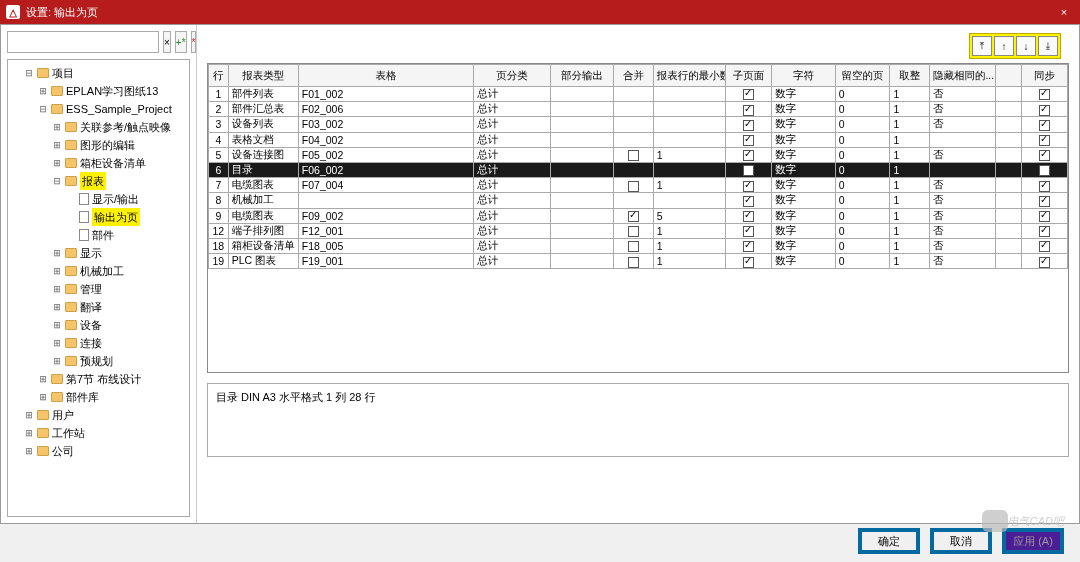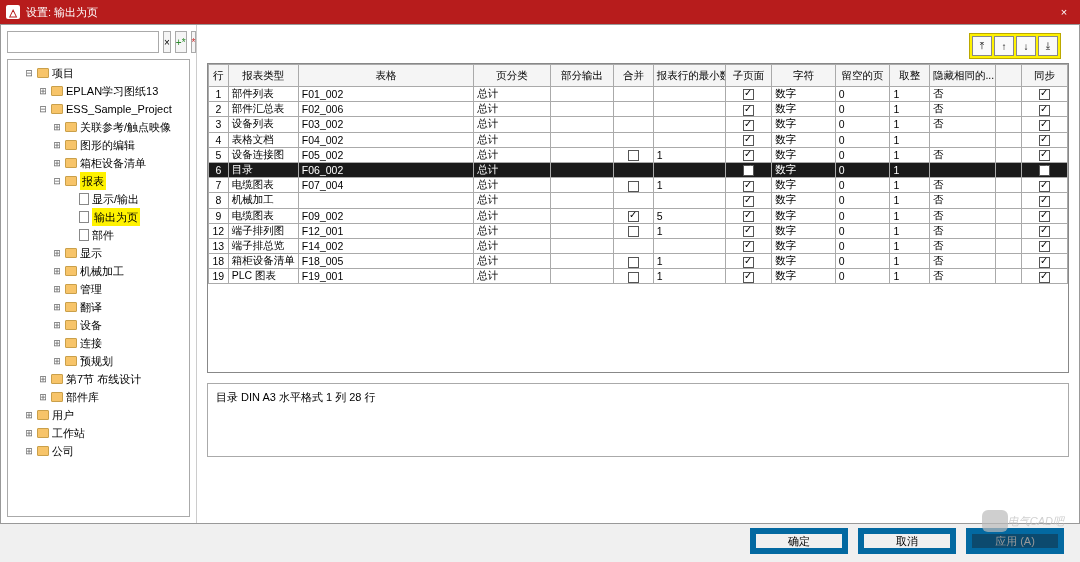--- a/index.html
+++ b/index.html
@@ -28,22 +28,22 @@
 table { border-collapse: collapse; width: 100%; table-layout: fixed; }
 th, td { border: 1px solid #aaa; height: 15.2px; padding: 0 3px; overflow: hidden; white-space: nowrap; text-overflow: clip; font-size: 10.5px; }
 th { background: #f5f5f5; font-weight: normal; text-align: center; height: 22px; }
 td.center { text-align: center; }
 tr.sel td { background: #1a1a1a; color: #fff; }
 .chk { width: 11px; height: 11px; border: 1px solid #555; display: inline-block; background: #fff; position: relative; vertical-align: middle; }
 .chk.on::after { content: "✓"; position: absolute; top: -3px; left: 0px; font-size: 10px; color: #000; }
 tr.sel .chk.on::after { color: #fff; }
 .desc-box { margin-top: 10px; border: 1px solid #aaa; height: 74px; padding: 6px 8px; background: #fff; }
 .footer { position: absolute; bottom: 8px; right: 16px; display: flex; gap: 10px; }
-.btn { width: 98px; height: 26px; border: 6px solid #0369a1; background: #f0f0f0; cursor: pointer; font-size: 11px; }
-.btn.disabled { color: #999; background: #0c4a6e; cursor: default; }
+.btn { width: 62px; height: 26px; border: 4px solid #0369a1; background: #f0f0f0; cursor: pointer; font-size: 11px; }
+.btn.disabled { color: #999; background: #4c1d95; cursor: default; }
 .arrow-ov { position: absolute; right: 64px; top: 70px; pointer-events: none; }
 .watermark { position: absolute; right: 16px; bottom: 30px; color: #bbb; font-size: 22px; font-style: italic; display: flex; align-items: center; gap: 0; opacity: .7; }
 .watermark .bubble { width: 26px; height: 22px; background: #bbb; border-radius: 6px; position: relative; }
 .col-rownum{width:18px}.col-type{width:64px}.col-form{width:160px}.col-class{width:70px}.col-part{width:58px}.col-merge{width:36px}.col-min{width:66px}.col-sub{width:42px}.col-char{width:58px}.col-blank{width:50px}.col-round{width:36px}.col-hide{width:60px}.col-gap{width:24px}.col-sync{width:42px}
 </style>
 </head>
 <body>
 
 <div class="titlebar">
   <span class="icon">△</span>
@@ -430,36 +430,20 @@
               <td>1</td>
               <td class="center"><span class="chk on"></span></td>
               <td>数字</td>
               <td>0</td>
               <td>1</td>
               <td>否</td>
               <td></td>
               <td class="center"><span class="chk on"></span></td>
             </tr>
             <tr>
-              <td class="center">13</td>
-              <td>端子排总览</td>
-              <td>F14_002</td>
-              <td>总计</td>
-              <td></td>
-              <td class="center"></td>
-              <td></td>
-              <td class="center"><span class="chk on"></span></td>
-              <td>数字</td>
-              <td>0</td>
-              <td>1</td>
-              <td>否</td>
-              <td></td>
-              <td class="center"><span class="chk on"></span></td>
-            </tr>
-            <tr>
               <td class="center">18</td>
               <td>箱柜设备清单</td>
               <td>F18_005</td>
               <td>总计</td>
               <td></td>
               <td class="center"><span class="chk"></span></td>
               <td>1</td>
               <td class="center"><span class="chk on"></span></td>
               <td>数字</td>
               <td>0</td>

